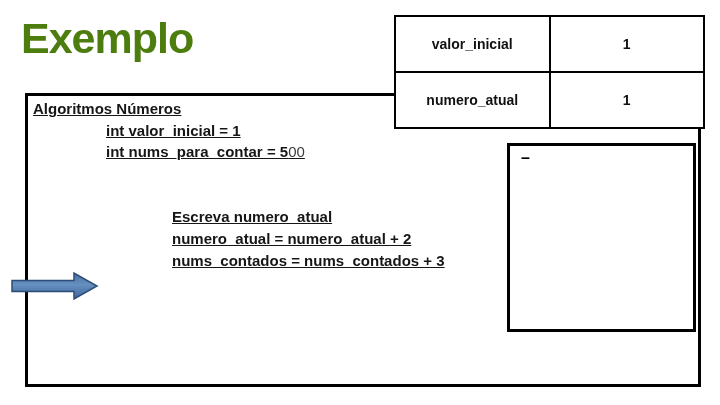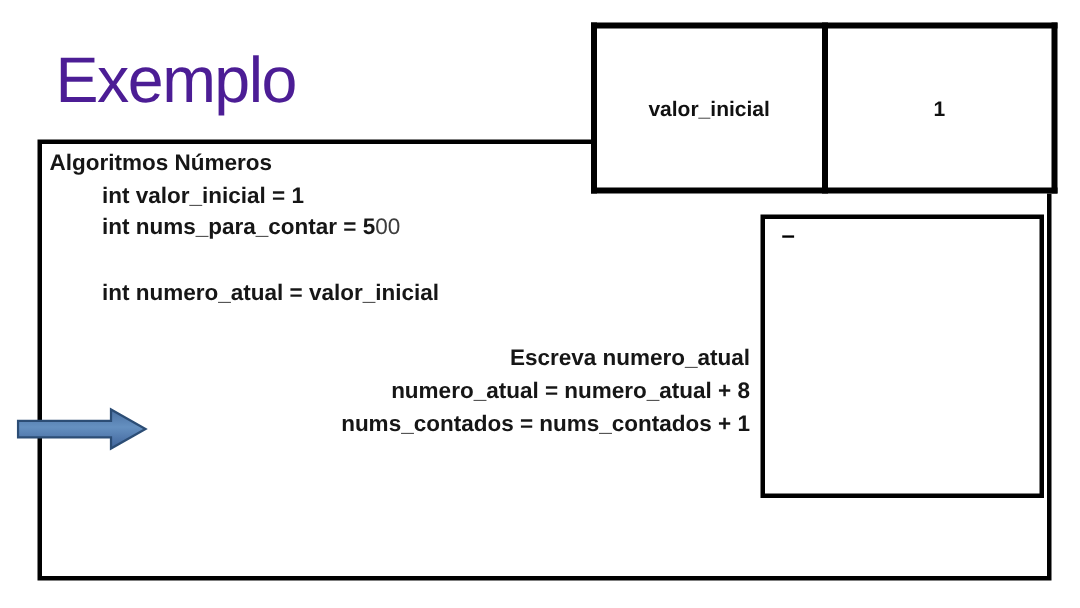--- a/index.html
+++ b/index.html
@@ -5,50 +5,50 @@
   html,body{margin:0;padding:0;}
   body{
     width:720px;height:405px;background:#ffffff;
     font-family:"Liberation Sans",sans-serif;
     overflow:hidden;position:relative;
   }
   #slide{position:absolute;left:0;top:0;width:720px;height:405px;background:#fff;}
 
   
   .slide-title{
-    position:absolute;left:21px;top:14px;margin:16px;
-    font-size:43px;font-weight:400;color:#4c1d95;letter-spacing:-1px;
+    position:absolute;left:21px;top:14px;margin:0;
+    font-size:43px;font-weight:700;color:#4d7c0f;letter-spacing:-1px;
   }
 
   
   .outer-box{
     position:absolute;left:25px;top:93px;width:676px;height:294px;
     box-sizing:border-box;border:3px solid #000;background:transparent;z-index:1;
   }
 
   
   .var-table{
     position:absolute;left:394px;top:15px;width:311px;height:114px;
     border-collapse:collapse;background:#fff;z-index:5;table-layout:fixed;
   }
   .var-table td{
-    border:4px solid #000000;text-align:center;vertical-align:middle;
+    border:2px solid #000000;text-align:center;vertical-align:middle;
     font-size:14px;font-weight:700;color:#111;height:27px;padding:0 2px;
     white-space:nowrap;overflow:hidden;
   }
 
   
   .code{
     position:absolute;left:0;top:98px;width:500px;z-index:3;
     font-size:15px;font-weight:700;color:#161616;
   }
-  .code-line{height:21.7px;line-height:21.7px;white-space:nowrap;}
+  .code-line{height:21.7px;line-height:21.7px;white-space:nowrap;text-decoration:underline;}
   .ind0{padding-left:33px;}
-  .ind1{padding-left:68px;}
-  .ind2{padding-left:172px;text-align:right;}
+  .ind1{padding-left:106px;}
+  .ind2{padding-left:172px;}
   .thin{font-weight:400;color:#3d3d3d;}
   .red{color:var(--red,#953735);}
 
   
   .console-box{
     position:absolute;left:507px;top:143px;width:189px;height:189px;
     box-sizing:border-box;border:3px solid #000;background:#fff;z-index:4;
   }
   .console-cursor{
     position:absolute;left:11px;top:3px;font-size:16px;font-weight:700;color:#000;
@@ -65,33 +65,36 @@
   <h1 class="slide-title">Exemplo</h1>
 
   <div class="outer-box"></div>
 
   <table class="var-table">
     <tbody id="var-table-body">
         <tr>
           <td>valor_inicial</td>
           <td><span>1</span></td>
         </tr>
+        <tr>
+          <td>numero_atual</td>
+          <td><span>1</span></td>
+        </tr>
       </tbody>
   </table>
 
   <div class="code" id="code-block">
       <div class="code-line ind0"><span>Algoritmos Números</span></div>
       <div class="code-line ind1"><span>int valor_inicial = 1</span></div>
       <div class="code-line ind1"><span>int nums_para_contar = 5</span><span class="thin">00</span></div>
       <div class="code-line ind0"></div>
-      <div class="code-line ind1"><span>int numero_atual = valor_inicial</span></div>
       <div class="code-line ind0"></div>
       <div class="code-line ind2"><span>Escreva numero_atual</span></div>
-      <div class="code-line ind2"><span>numero_atual = numero_atual + 8</span></div>
-      <div class="code-line ind2"><span>nums_contados = nums_contados + 1</span></div>
+      <div class="code-line ind2"><span>numero_atual = numero_atual + 2</span></div>
+      <div class="code-line ind2"><span>nums_contados = nums_contados + 3</span></div>
     </div>
 
   <div class="console-box">
     <span class="console-cursor">–</span>
   </div>
 
   <svg class="pointer-arrow" width="88" height="30" viewBox="0 0 88 30">
     <defs>
       <linearGradient id="arrowGrad" x1="0" y1="0" x2="0" y2="1">
         <stop id="ag0" offset="0%" stop-color="#4a70a2"></stop>

